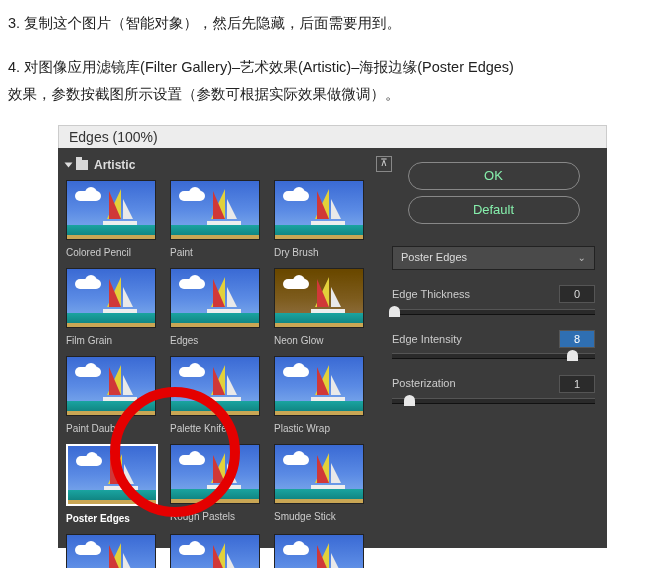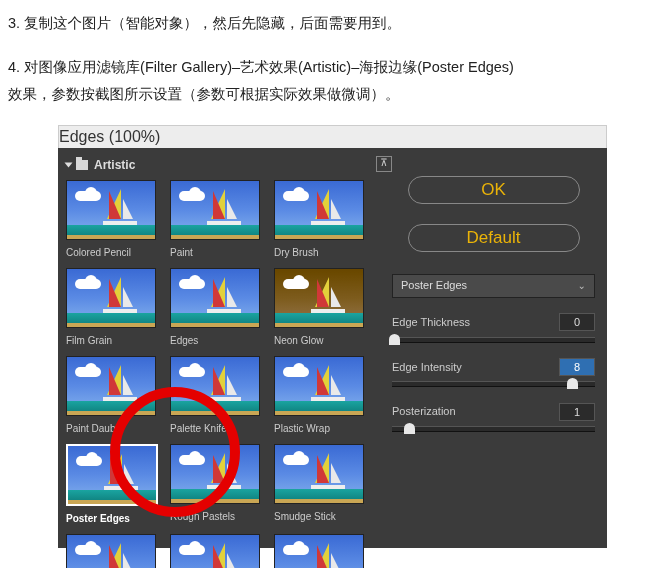--- a/index.html
+++ b/index.html
@@ -1,19 +1,19 @@
 <!DOCTYPE html>
 <html><head>
 <meta charset="utf-8">
 <style>
   body{margin:0;background:#fff;font-family:-apple-system,"Helvetica Neue",Arial,sans-serif;color:#222;font-size:14.5px;line-height:1.9;width:651px}
   .doc{padding:10px 8px 20px 8px}
   .step{margin-bottom:16px}
   .ui-shot{margin-left:50px;width:549px;position:relative}
-  .titlebar{height:22px;background:#ededed;color:#333;font-size:16px;line-height:22px;border:1px solid #ccc;border-bottom:none}
+  .titlebar{height:22px;background:#ededed;color:#333;font-size:14px;line-height:22px;padding-left:10px;border:1px solid #ccc;border-bottom:none}
   .panel{background:#3b3b3b;display:flex;height:400px}
   .left{width:320px;background:#3b3b3b;padding:6px 8px 8px 8px;box-sizing:border-box}
   .right{flex:1;background:#3b3b3b;padding:8px 12px 8px 14px;box-sizing:border-box;position:relative}
   .cat-row{display:flex;align-items:center;color:#ddd;font-size:12px;font-weight:bold;margin-bottom:4px}
   .tri{display:inline-block;width:0;height:0;border-left:5px solid #ddd;border-top:4px solid transparent;border-bottom:4px solid transparent;transform:rotate(90deg);margin-right:5px}
   .fold{width:12px;height:10px;background:#d8d8d8;display:inline-block;margin-right:6px;position:relative}
   .fold:before{content:"";position:absolute;top:-3px;left:0;width:6px;height:3px;background:#d8d8d8}
   .grid{display:grid;grid-template-columns:repeat(3,1fr);gap:6px 8px}
   .thumb{display:flex;flex-direction:column;align-items:flex-start}
   .timg{width:88px;height:58px;border:1px solid #222;position:relative;overflow:hidden}
@@ -23,21 +23,21 @@
   .sea{position:absolute;left:0;right:0;bottom:0;height:14px;background:linear-gradient(#1aa4a0,#0d7a78)}
   .sand{position:absolute;left:0;right:0;bottom:0;height:4px;background:#c9a654}
   .cloud{position:absolute;left:8px;top:10px;width:26px;height:10px;background:#fff;border-radius:6px}
   .cloud:after{content:"";position:absolute;left:10px;top:-4px;width:12px;height:12px;background:#fff;border-radius:50%}
   .sail1{position:absolute;left:40px;top:8px;width:0;height:0;border-bottom:30px solid #e2d13b;border-left:14px solid transparent}
   .sail2{position:absolute;left:42px;top:10px;width:0;height:0;border-bottom:28px solid #d03838;border-right:12px solid transparent}
   .sail3{position:absolute;left:56px;top:18px;width:0;height:0;border-bottom:20px solid #e9e9e9;border-right:10px solid transparent}
   .hull{position:absolute;left:36px;bottom:14px;width:34px;height:4px;background:#eee}
   .circle{position:absolute;width:110px;height:110px;border:10px solid #e40000;border-radius:50%;left:52px;top:262px;z-index:20;pointer-events:none}
   .collapse-icon{position:absolute;top:8px;left:-2px;width:14px;height:14px;border:1px solid #888;color:#ccc;font-size:10px;text-align:center;line-height:12px}
-  .btn{display:block;width:170px;margin:20px auto 6px auto;height:26px;border-radius:14px;border:1px solid #888;background:#3b3b3b;color:#eab308;font-size:17px;text-align:center;line-height:26px}
+  .btn{display:block;width:170px;margin:6px auto 6px auto;height:26px;border-radius:14px;border:1px solid #888;background:#3b3b3b;color:#86efac;font-size:13px;text-align:center;line-height:26px}
   .sel-row{margin-top:22px;background:#4a4a4a;height:22px;border:1px solid #222;display:flex;align-items:center;justify-content:space-between;padding:0 8px;color:#ddd;font-size:11px}
   .chev{color:#bbb;font-size:10px}
   .param{margin-top:14px}
   .prow{display:flex;justify-content:space-between;align-items:center;color:#ccc;font-size:11px;margin-bottom:4px}
   .pval{width:34px;height:16px;background:#2b2b2b;color:#ddd;border:1px solid #555;font-size:11px;text-align:center;line-height:16px}
   .pval.hl{background:#2f6fb2;color:#fff}
   .track{position:relative;height:4px;background:#2a2a2a;border-top:1px solid #555;border-bottom:1px solid #111;margin-bottom:4px}
   .knob{position:absolute;top:-4px;width:11px;height:11px;background:#e8e8e8;border-radius:0 0 6px 6px;transform:rotate(180deg)}
   .knob.k0{left:-3px}
   .knob.k8{left:86%}

